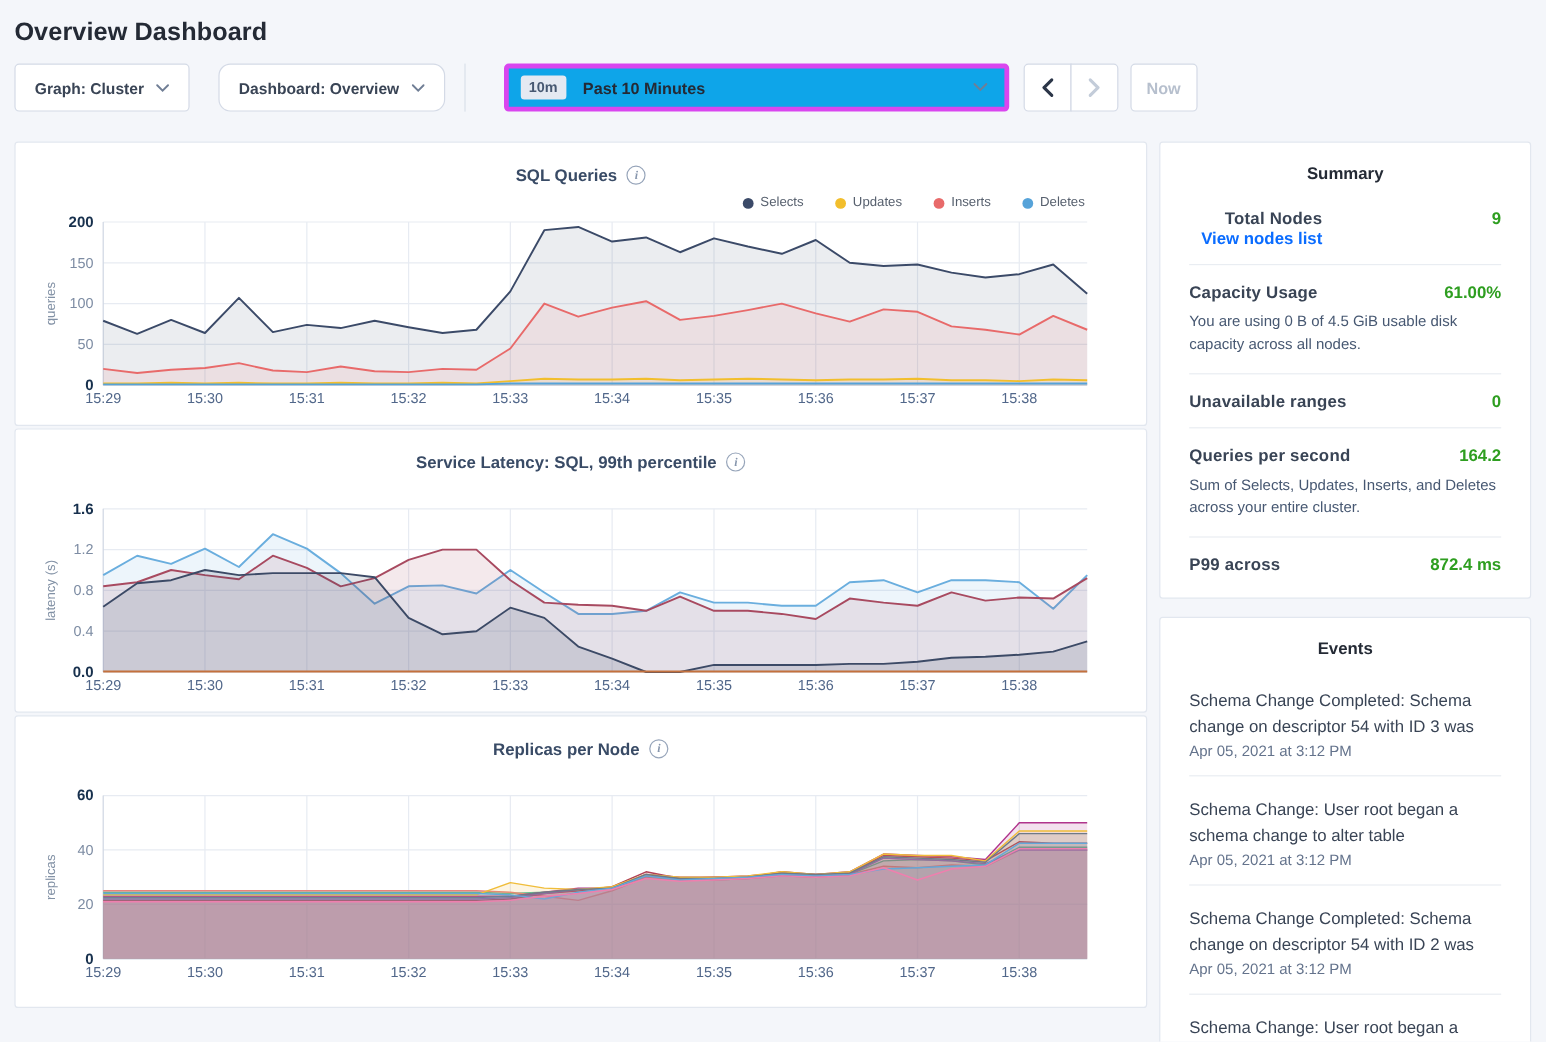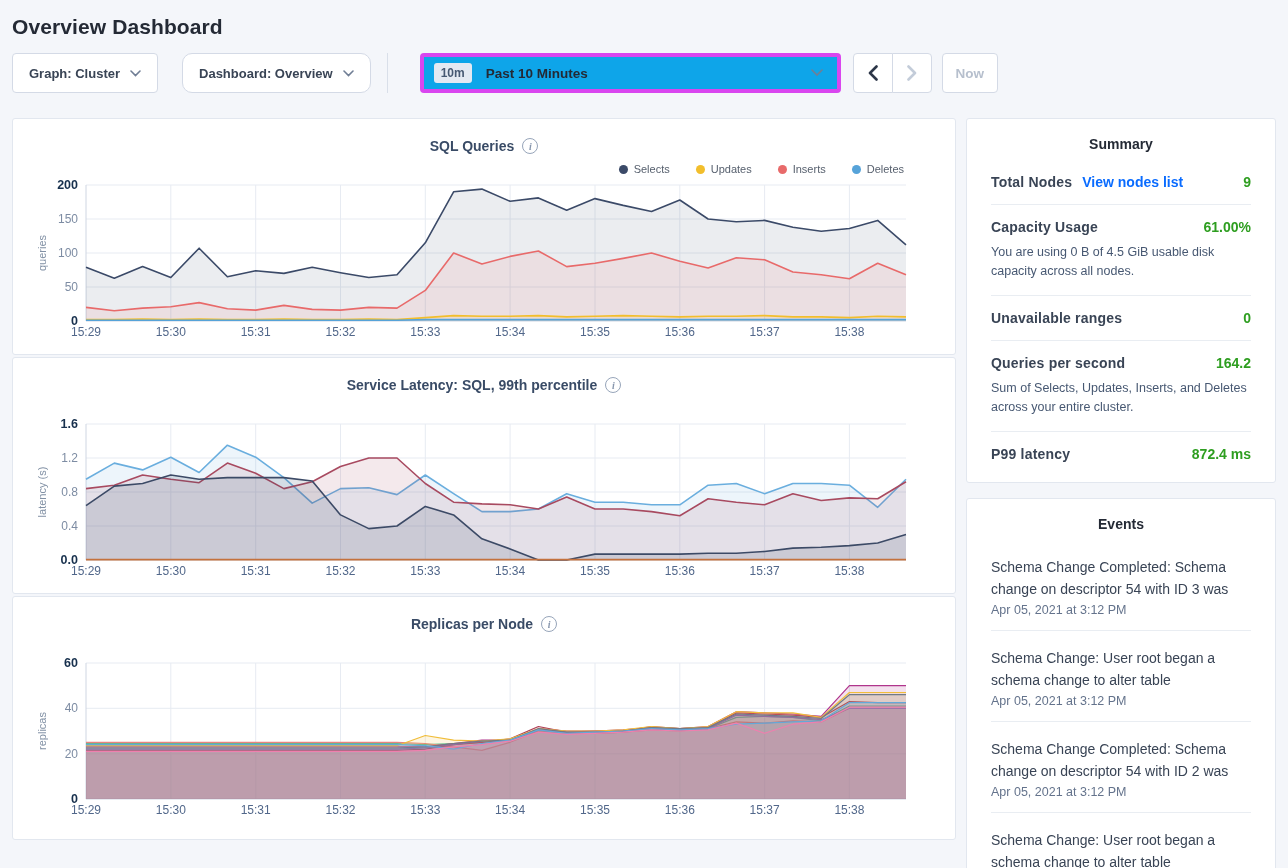--- a/index.html
+++ b/index.html
@@ -83,21 +83,21 @@
   
   .sidebar { width:310px; display:flex; flex-direction:column; gap:15px; }
   .side-panel { background:#fff; border:1px solid #e2e7ef; border-radius:3px; padding:17px 24px 20px 24px; }
   .side-title { text-align:center; font-size:14px; font-weight:700; color:#242a35; margin-bottom:22px; }
   .sum-row { display:flex; align-items:baseline; justify-content:space-between; }
   .sum-label { font-size:14px; font-weight:700; color:#394455; letter-spacing:.2px; }
   .sum-link { font-size:14px; font-weight:700; color:#0a6cff; margin-left:10px; cursor:pointer; text-decoration:none; }
   .sum-value { font-size:14px; font-weight:700; color:#2e9e20; }
   .sum-desc { font-size:12.5px; color:#475872; line-height:19px; margin-top:8px; }
   .sum-divider { height:1px; background:#e9edf2; margin:14px 0; }
-  .left-pair { display:flex; align-items:flex-end; }
+  .left-pair { display:flex; align-items:flex-end;flex-direction:column; }
 
   .event-item { padding:2px 0 0 0; }
   .event-msg { font-size:14px; color:#394455; line-height:22px; }
   .event-time { font-size:12.5px; color:#64738c; margin-top:3px; }
   .event-divider { height:1px; background:#e9edf2; margin:13px 0 14px 0; }
 </style>
 </head>
 <body>
 
 <div class="page">
@@ -343,21 +343,21 @@
         <div class="sum-divider"></div>
 
         <div class="sum-row">
           <span class="sum-label">Queries per second</span>
           <span class="sum-value">164.2</span>
         </div>
         <div class="sum-desc">Sum of Selects, Updates, Inserts, and Deletes across your entire cluster.</div>
         <div class="sum-divider"></div>
 
         <div class="sum-row">
-          <span class="sum-label">P99 latency</span>
+          <span class="sum-label">P99 across</span>
           <span class="sum-value">872.4 ms</span>
         </div>
       </div>
 
       <div class="side-panel">
         <div class="side-title">Events</div>
 
         <div class="event-item">
           <div class="event-msg">Schema Change Completed: Schema change on descriptor 54 with ID 3 was</div>
           <div class="event-time">Apr 05, 2021 at 3:12 PM</div>

